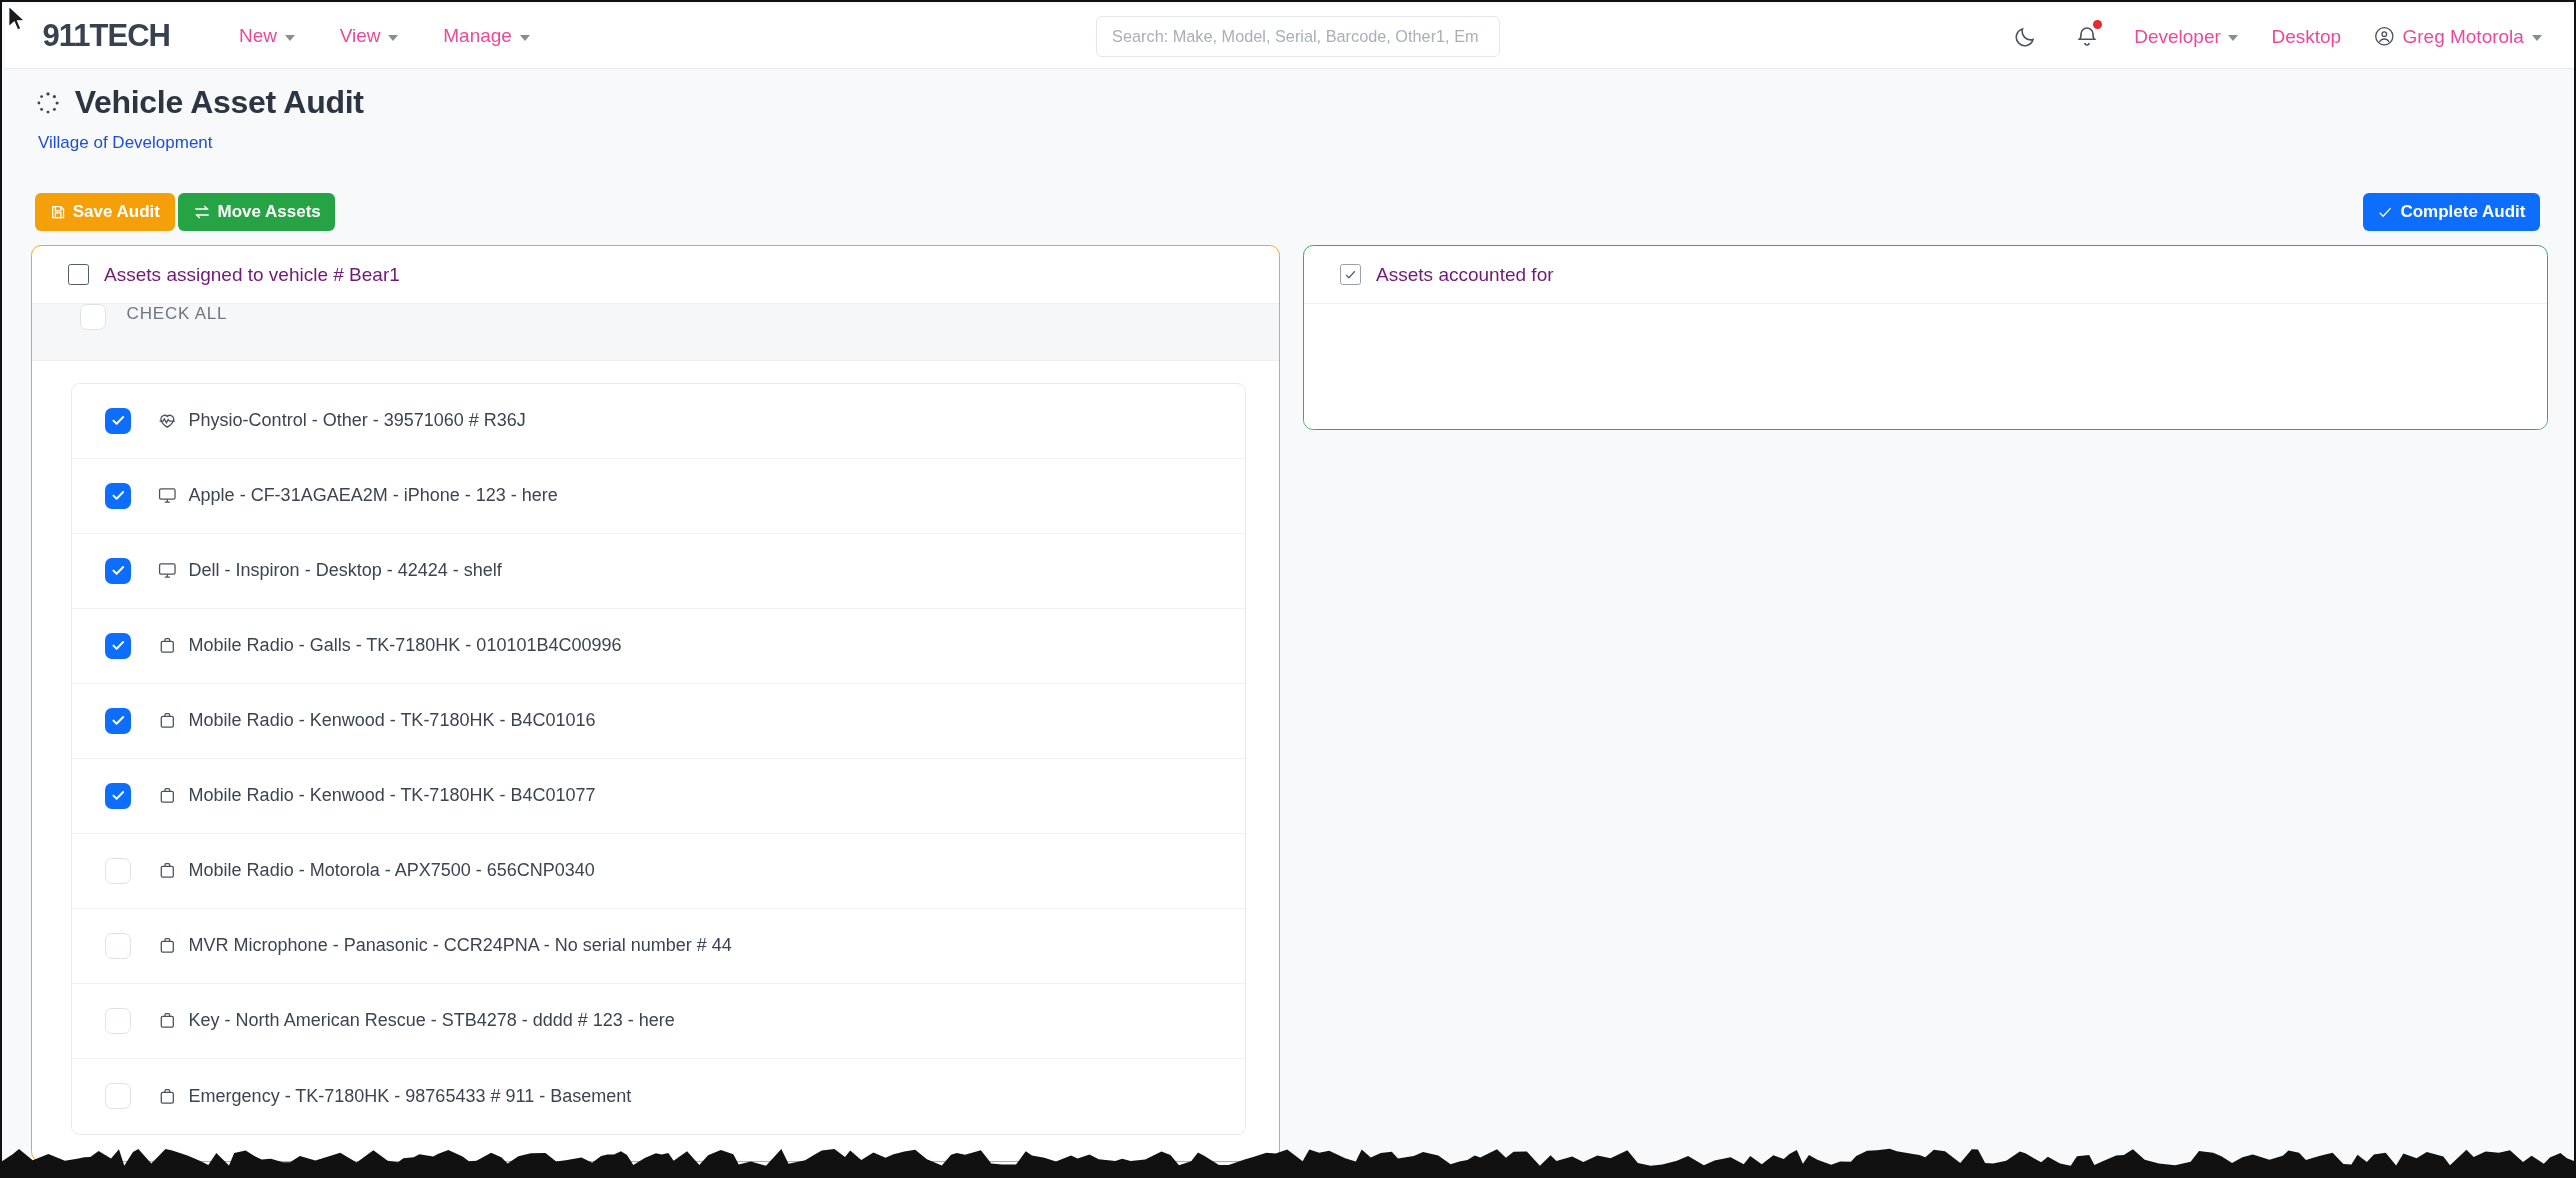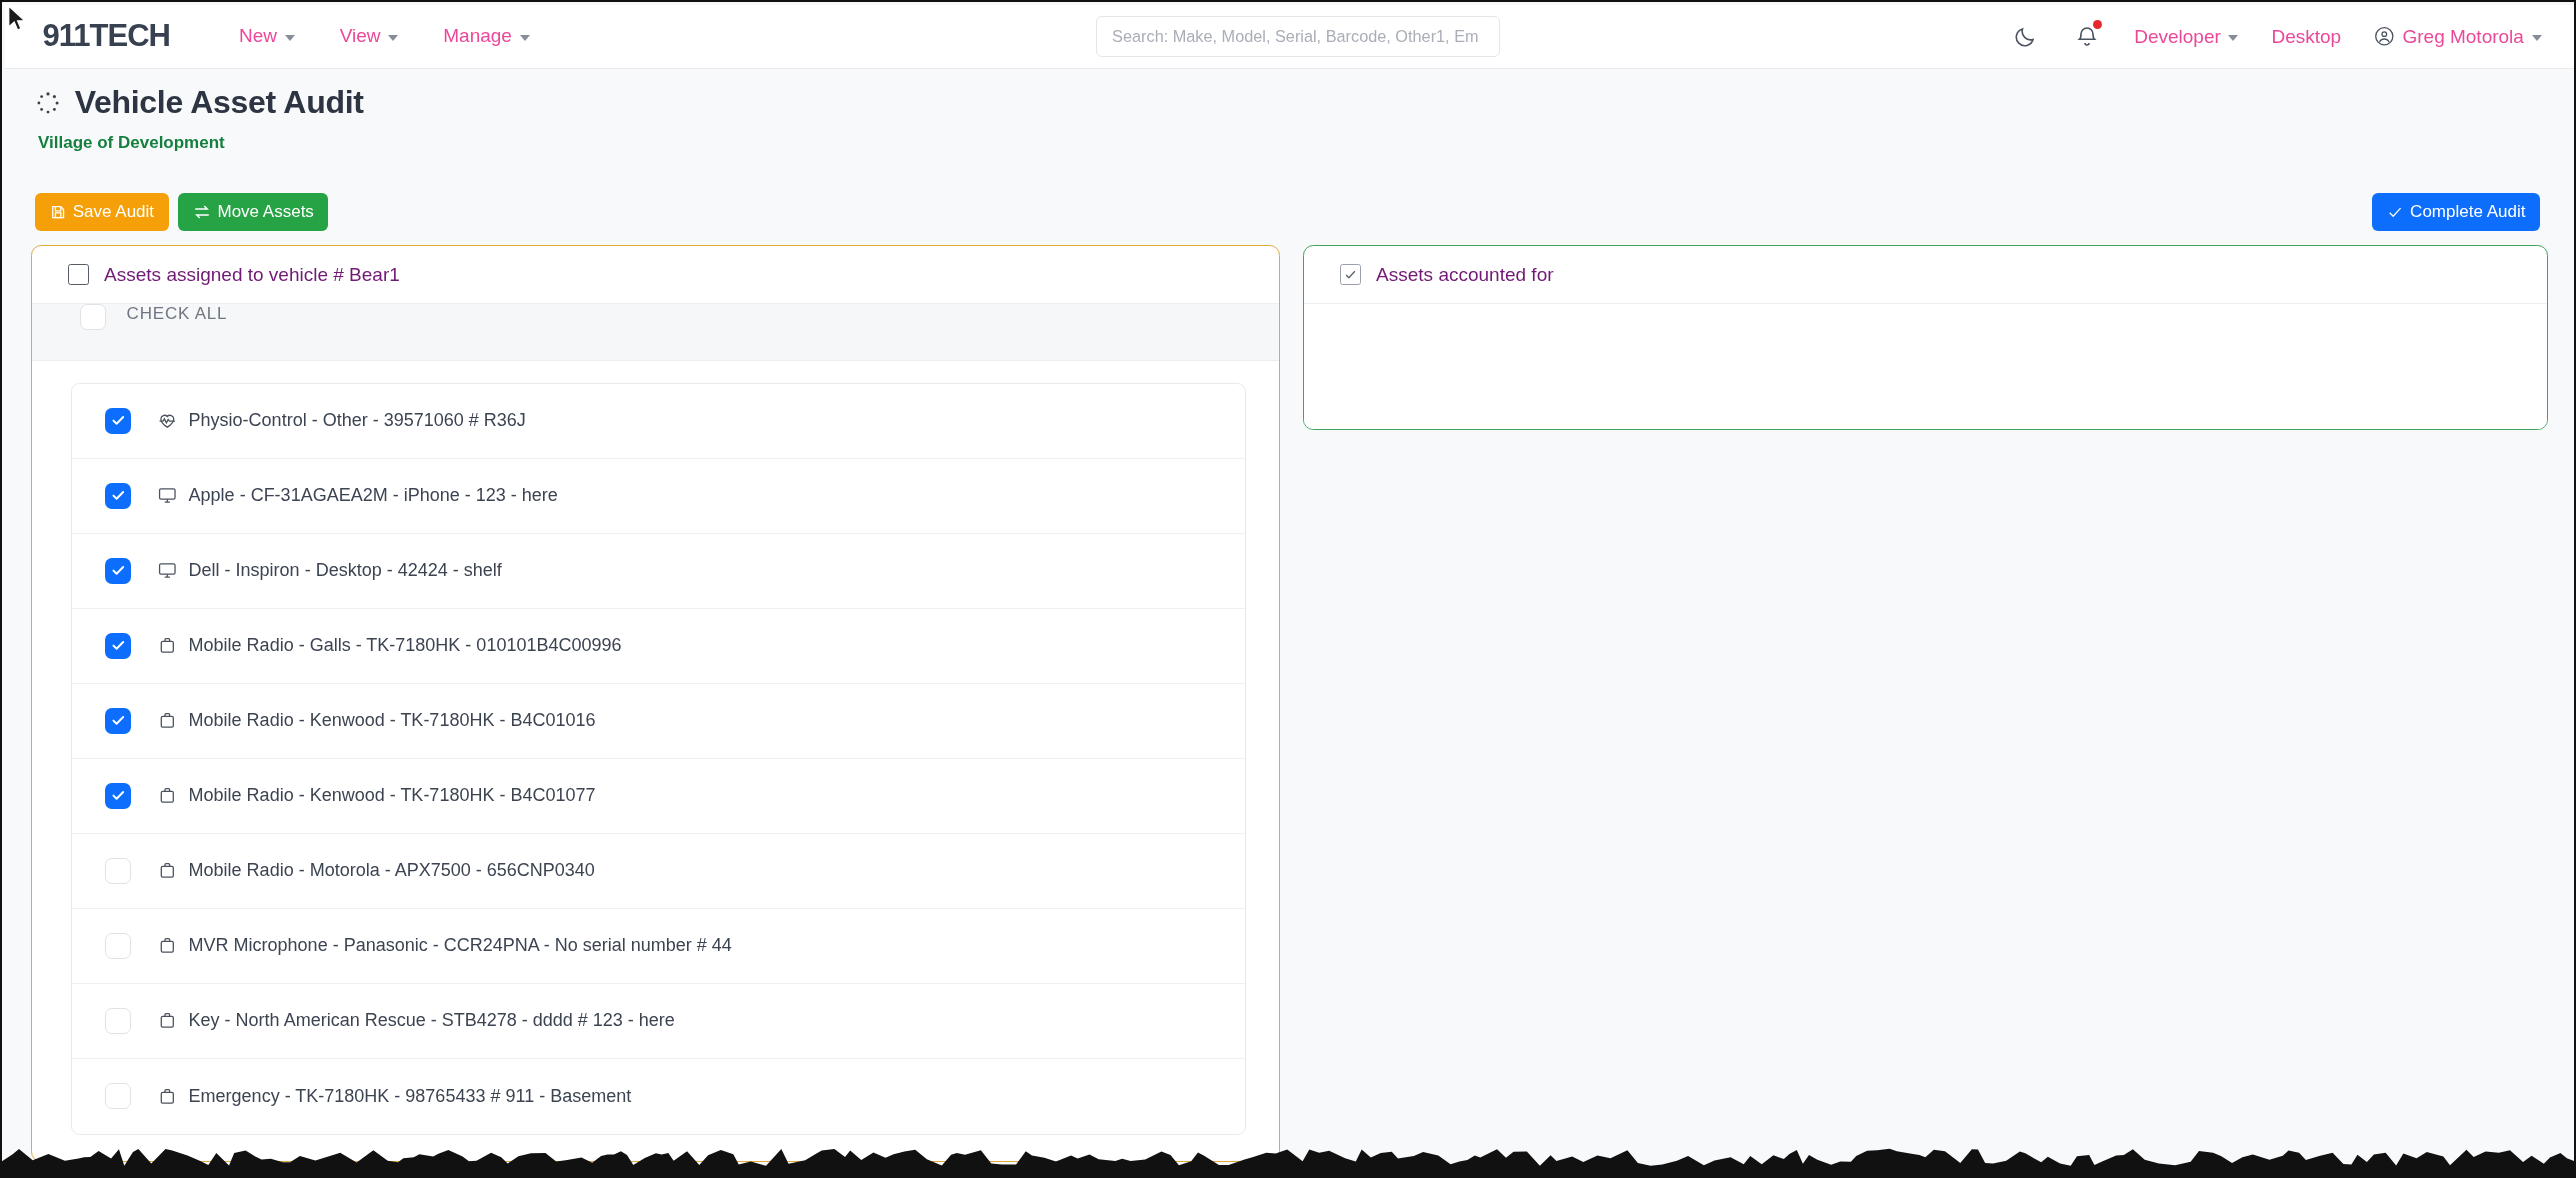--- a/index.html
+++ b/index.html
@@ -78,30 +78,30 @@
   
   .page-head { position: absolute; top: 82px; left: 0; width: 100%; }
   .title-row { display: flex; align-items: center; margin-left: 33px; gap: 13.7px; }
   .spinner-icon { width: 26px; height: 26px; display: block; }
   .page-title {
     font-size: 32px; font-weight: 700; color: #2d3542;
     letter-spacing: -0.3px;
   }
   .page-sub {
     margin-left: 36px; margin-top: 12px;
-    font-size: 17px; color: #15803d; font-weight: bold;
+    font-size: 17px; color: #1d4ed8;
   }
 
   
   .actionbar { position: absolute; top: 191px; left: 0; width: 100%; height: 43px; }
   .btn {
     height: 38px; border: none; border-radius: 6px;
     display: inline-flex; align-items: center; justify-content: center;
     gap: 6.9px; padding: 0 14.6px;
-    font-size: 17px; font-weight: 400; color: #ffffff;
+    font-size: 17px; font-weight: 700; color: #ffffff;
     font-family: "Liberation Sans", sans-serif;
     cursor: pointer; white-space: nowrap;
   }
   .btn-save { position: absolute; left: 33px; top: 0; background: #f5a009; }
   .btn-move { position: absolute; left: 176px; top: 0; background: #26a344; text-align: right; }
   .btn-complete { position: absolute; right: 34px; top: 0; background: #0d6efd; }
 
   
   .panel-left {
     position: absolute; left: 29px; top: 243px;

